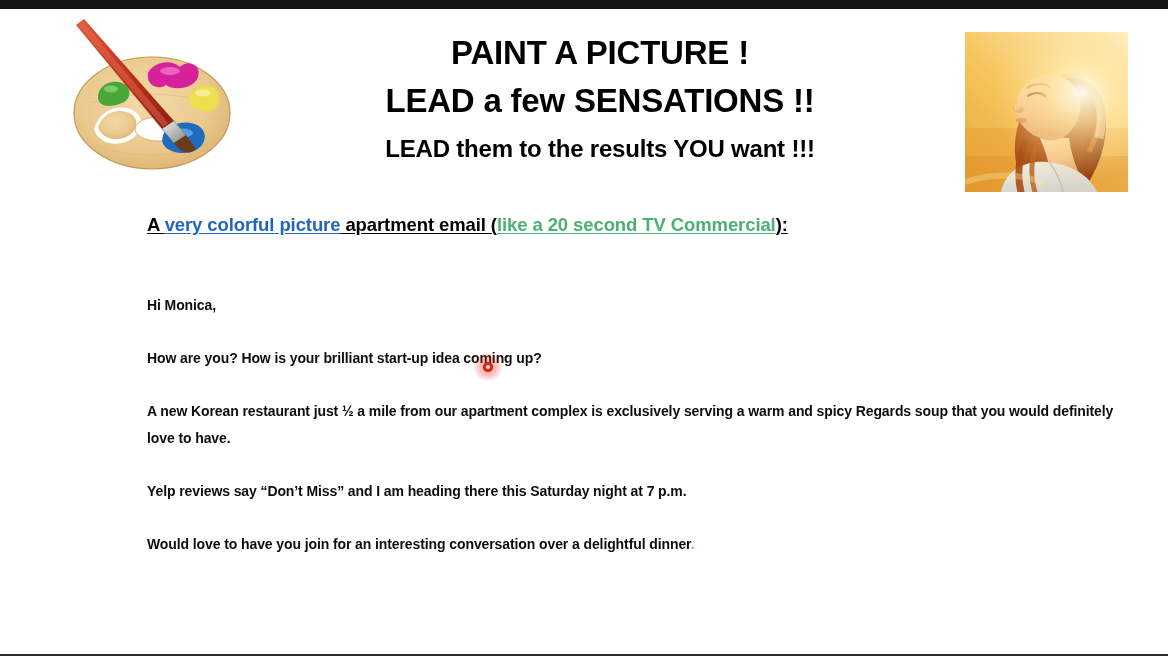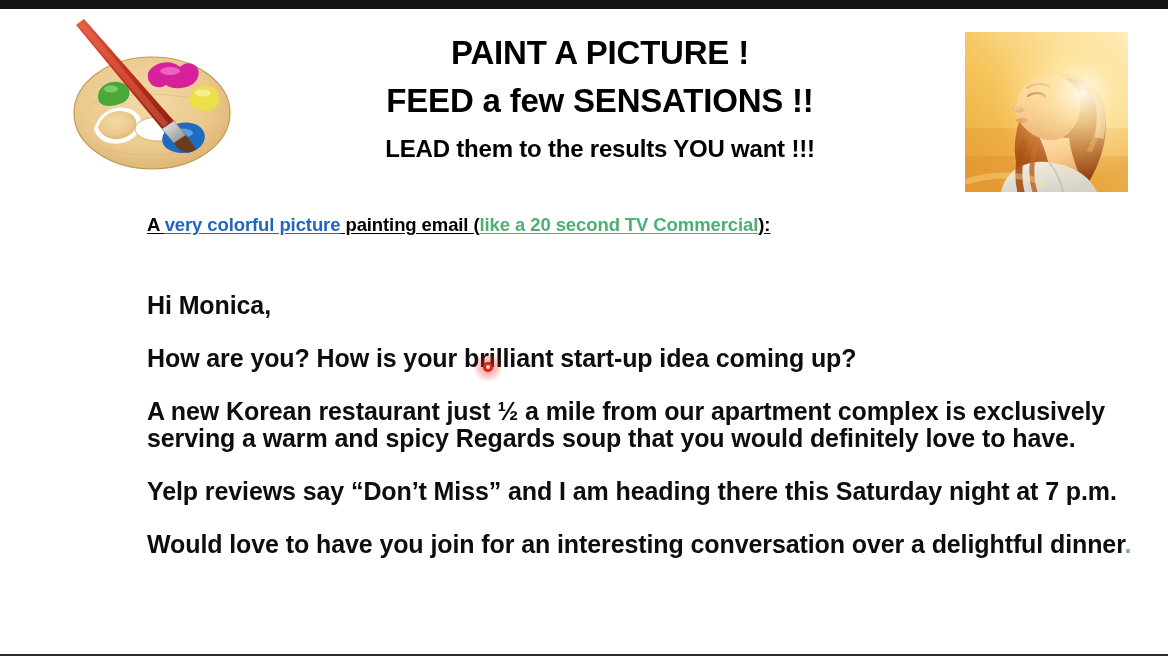--- a/index.html
+++ b/index.html
@@ -103,21 +103,21 @@
   #subtitle span { text-decoration: underline; text-underline-offset: 2px; }
   .tone-blue  { color: #2166BE; }
   .tone-green { color: #4CB071; }
 
   
   #body-copy {
     position: absolute;
     left: 147px;
     top: 283px;
     width: 995px;
-    font-size: 25px;
+    font-size: 14px;
     font-weight: bold;
     color: #0d0d0d;
     letter-spacing: -0.1px;
     line-height: 27px;
   }
   #body-copy .para {
     margin: 0 0 26px 0;
   }
   #body-copy .para-tight { margin-bottom: 0; }
   #body-copy .para-sign  { margin-bottom: 0; }
@@ -212,21 +212,21 @@
         <path d="M16 8 L21 4 L106 106 L101 110 Z" fill="#e8775d" opacity="0.4"></path>
 
         <path d="M100 112 L112 104 L124 118 L112 126 Z" fill="url(#ferrGrad)" stroke="#7c7c7c" stroke-width="0.7"></path>
 
         <path d="M112 126 L124 118 L134 132 C127 138 118 136 112 126 Z" fill="#6b3b1d"></path>
       </svg>
     </div>
 
     <div id="headline">
       <span class="hl-line hl-line-1">PAINT A PICTURE !</span>
-      <span class="hl-line hl-line-2">FEED a few SENSATIONS !!</span>
+      <span class="hl-line hl-line-2">LEAD a few SENSATIONS !!</span>
       <span class="hl-line hl-line-3">LEAD them to the results YOU want !!!</span>
     </div>
 
     <div id="sunset-photo">
       <svg width="163" height="160" viewBox="0 0 163 160" xmlns="http://www.w3.org/2000/svg">
         <defs>
           <linearGradient id="skyGrad" x1="0" y1="1" x2="1" y2="0">
             <stop offset="0%" stop-color="#e8a437"></stop>
             <stop offset="45%" stop-color="#f6c65e"></stop>
             <stop offset="100%" stop-color="#fff4cf"></stop>
@@ -286,21 +286,21 @@
         <rect x="0" y="0" width="163" height="160" fill="url(#sunGlow)"></rect>
 
         <path d="M118 44 C134 56 140 82 134 106" fill="none" stroke="#fff2c8" stroke-width="9" opacity="0.5"></path>
         <path d="M0 150 C30 140 60 142 80 152" fill="none" stroke="#ffe6a3" stroke-width="6" opacity="0.35"></path>
       </svg>
     </div>
 
   </div>
 
   <div id="subtitle">
-    <span>A </span><span class="tone-blue">very colorful picture</span><span> painting email (</span><span class="tone-green">like a 20 second TV Commercial</span><span>):</span>
+    <span>A </span><span class="tone-blue">very colorful picture</span><span> apartment email (</span><span class="tone-green">like a 20 second TV Commercial</span><span>):</span>
   </div>
 
   <div id="body-copy">
     <p class="para">Hi Monica,</p>
     <p class="para">How are you? How is your brilliant start-up idea coming up?</p>
     <p class="para para-tight">
       <span>A new Korean restaurant just ½ a mile from our apartment complex is exclusively serving a warm and spicy</span>
       <span>Regards soup that you would definitely love to have.</span>
     </p>
     <p class="para" style="margin-top:26px;">Yelp reviews say “Don’t Miss” and I am heading there this Saturday night at 7 p.m.</p>

